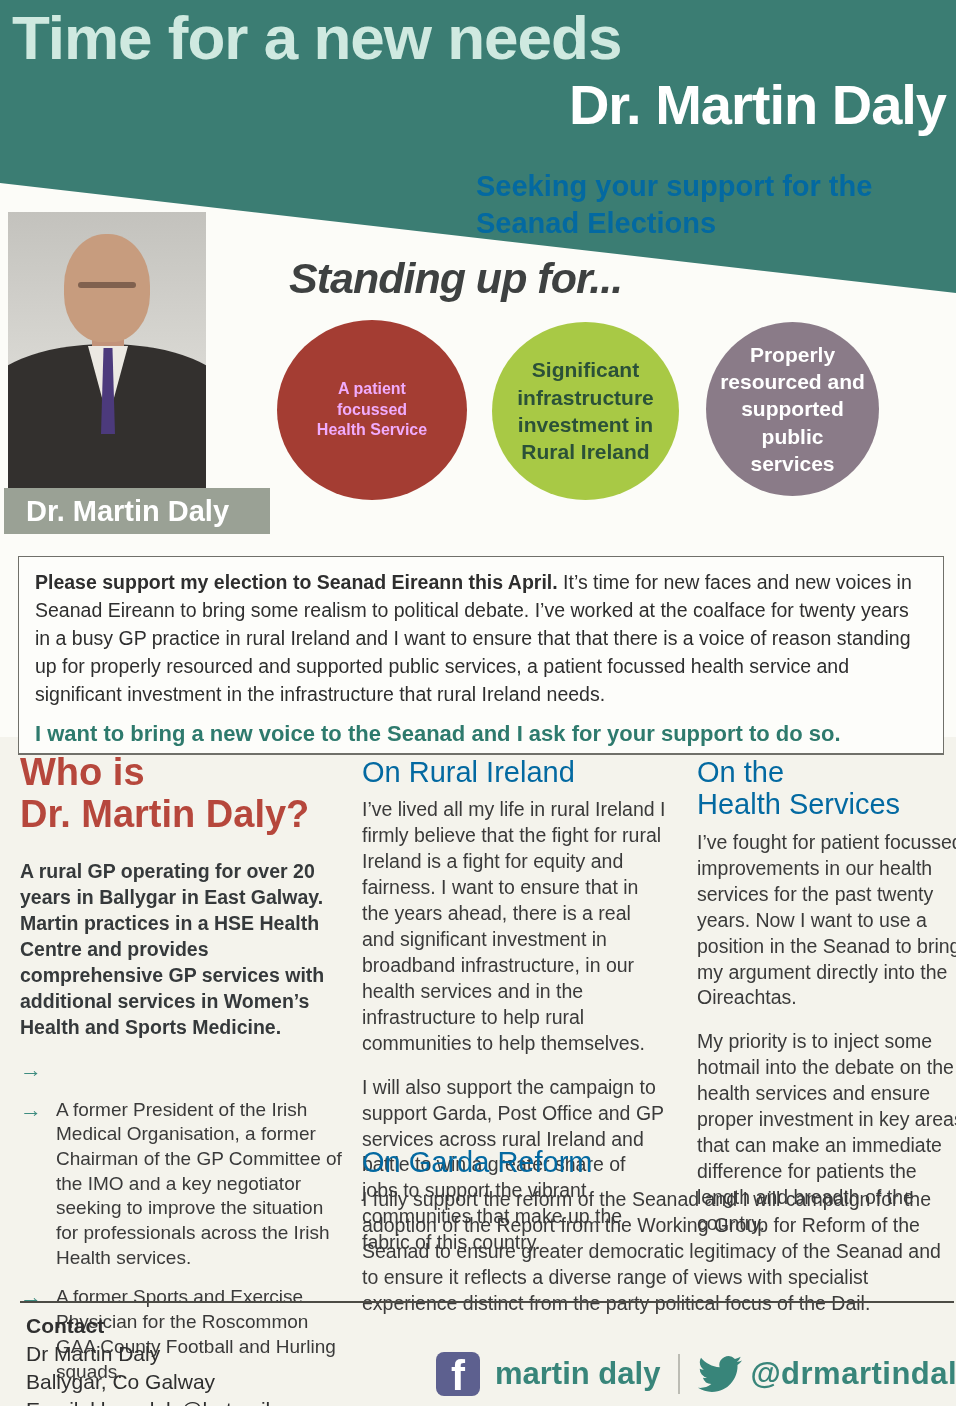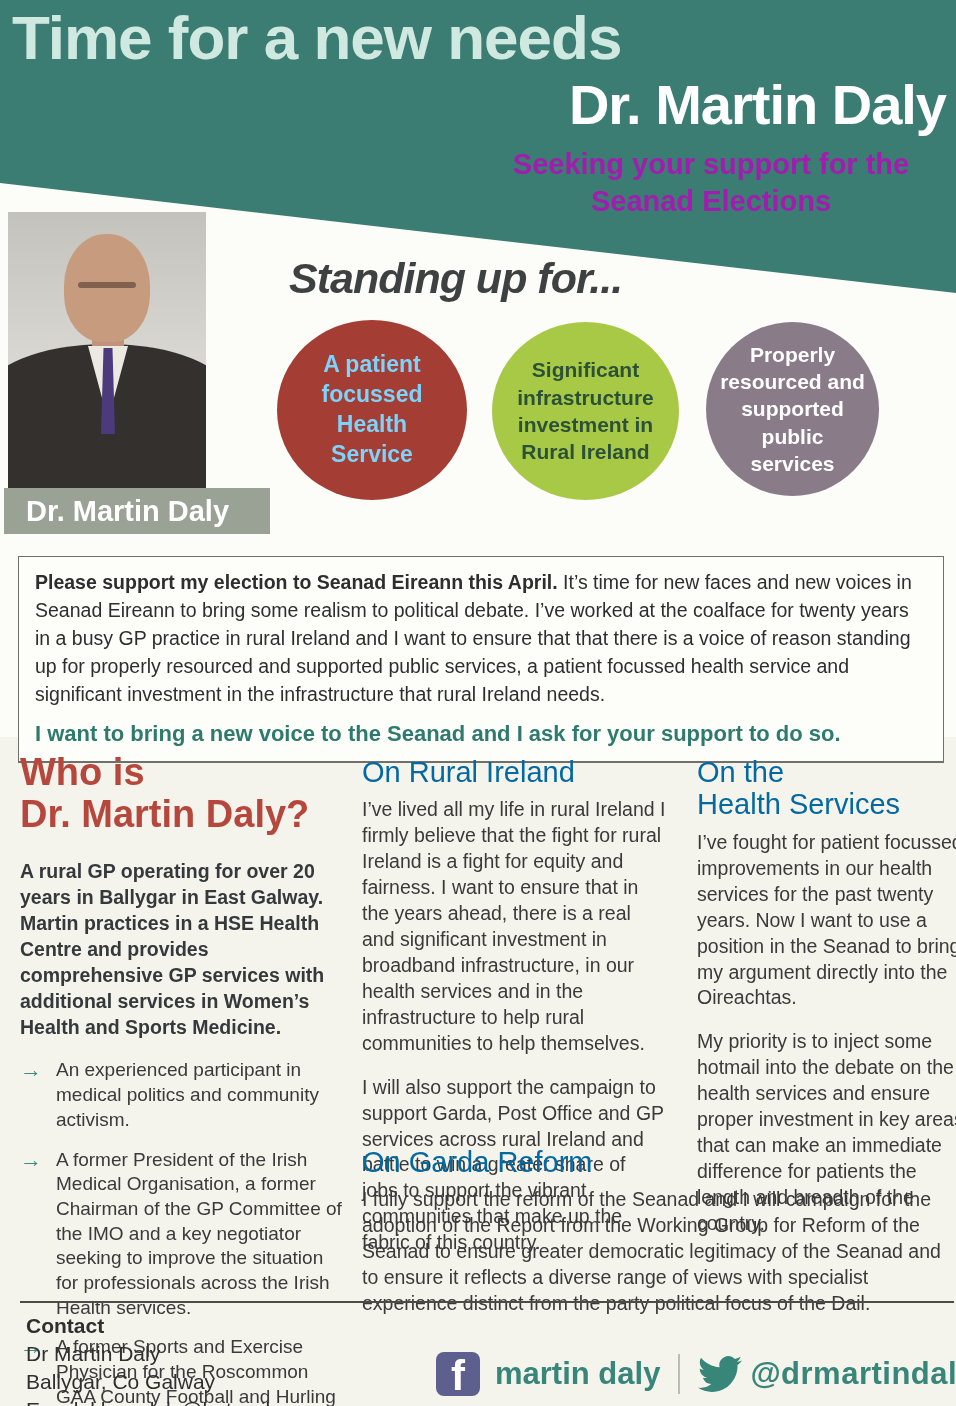--- a/index.html
+++ b/index.html
@@ -20,22 +20,22 @@
   }
   .header-title {
     position:absolute; left:12px; top:2px;
     font-size:62px; font-weight:700; letter-spacing:-1px; color:#cfe9e0;
   }
   .candidate-name {
     position:absolute; right:10px; top:72px;
     font-size:56px; font-weight:700; color:#ffffff; letter-spacing:-1px;
   }
   .header-subtitle {
-    position:absolute; right:10px; top:146px; width:470px;
-    text-align:center; font-size:29px; font-weight:700; color:#a21caf; line-height:1.26;
+    position:absolute; right:10px; top:168px; width:470px;
+    text-align:left; font-size:29px; font-weight:700; color:#0369a1; line-height:1.26;
   }
   
   .photo {
     position:absolute; left:8px; top:212px; width:198px; height:280px;
     background:linear-gradient(180deg,#c3c2bd 0%,#d9d8d3 55%,#cfcec9 100%);
     overflow:hidden;
   }
   .photo .suit {
     position:absolute; left:-22px; top:132px; width:242px; height:160px;
     background:#33302e; border-radius:60% 60% 0 0 / 60px 60px 0 0;
@@ -68,31 +68,31 @@
   .standing-heading {
     position:absolute; left:253px; top:254px;
     font-size:43px; font-weight:700; font-style:italic; color:#3e4141; letter-spacing:-1px;margin-left:36px;
   }
   .circle {
     position:absolute; border-radius:50%;
     display:flex; align-items:center; justify-content:center; text-align:center;
     font-weight:700;
   }
   .circle span { display:block; }
-  .circle-red   { left:277px; top:320px; width:190px; height:180px; background:#a43d33; color:#7dd3fc; font-size:23px; line-height:1.3; }
+  .circle-red   { left:277px; top:320px; width:190px; height:180px; background:#a43d33; color:#f0abfc; font-size:16px; line-height:1.3; }
   .circle-red span { width:118px; }
   .circle-green { left:492px; top:322px; width:187px; height:178px; background:#a8c945; color:#2b5138; font-size:21px; line-height:1.3; }
   .circle-green span { width:162px; }
   .circle-purple{ left:706px; top:322px; width:173px; height:174px; background:#8a7b88; color:#fff; font-size:21px; line-height:1.3; }
   .circle-purple span { width:146px; }
   
   .intro-box {
     position:absolute; left:18px; top:556px; width:926px; box-sizing:border-box;
     border:1px solid #70706a; border-bottom-width:2px;
-    background:#fdfdfa; padding:12px 16px 14px;
+    background:#fdfdfa; padding:12px 16px 6px;
   }
   .intro-text { font-size:19.5px; line-height:1.43; color:#2e2e2e; }
   .intro-lead { font-weight:700; }
   .intro-callout { margin-top:13px; font-size:22px; font-weight:700; color:#2e7a6d; }
   
   .col-who { position:absolute; left:20px; top:752px; width:322px; }
   .who-heading {
     font-size:38px; font-weight:700; line-height:1.1; color:#b6473c; margin:0 0 22px 0;
   }
   .who-heading span { display:block; }
@@ -168,21 +168,20 @@
 
   <div class="col-who">
     <h2 class="who-heading">
       <span>Who is</span>
       <span>Dr. Martin Daly?</span>
     </h2>
     <p class="who-intro">A rural GP operating for over 20 years in Ballygar in East Galway.  Martin practices in a HSE Health Centre and provides comprehensive GP services with additional services in Women’s Health and Sports Medicine.</p>
     <div>
       <div class="bullet">
         <span class="arrow">→</span>
-        <span>An experienced participant in medical politics and community activism.</span>
       </div>
       <div class="bullet">
         <span class="arrow">→</span>
         <span>A former President of the Irish Medical Organisation, a former Chairman of the GP Committee of the IMO and a key negotiator seeking to improve the situation for professionals across the Irish Health services.</span>
       </div>
       <div class="bullet">
         <span class="arrow">→</span>
         <span>A former Sports and Exercise Physician for the Roscommon GAA County Football and Hurling squads.</span>
       </div>
     </div>

